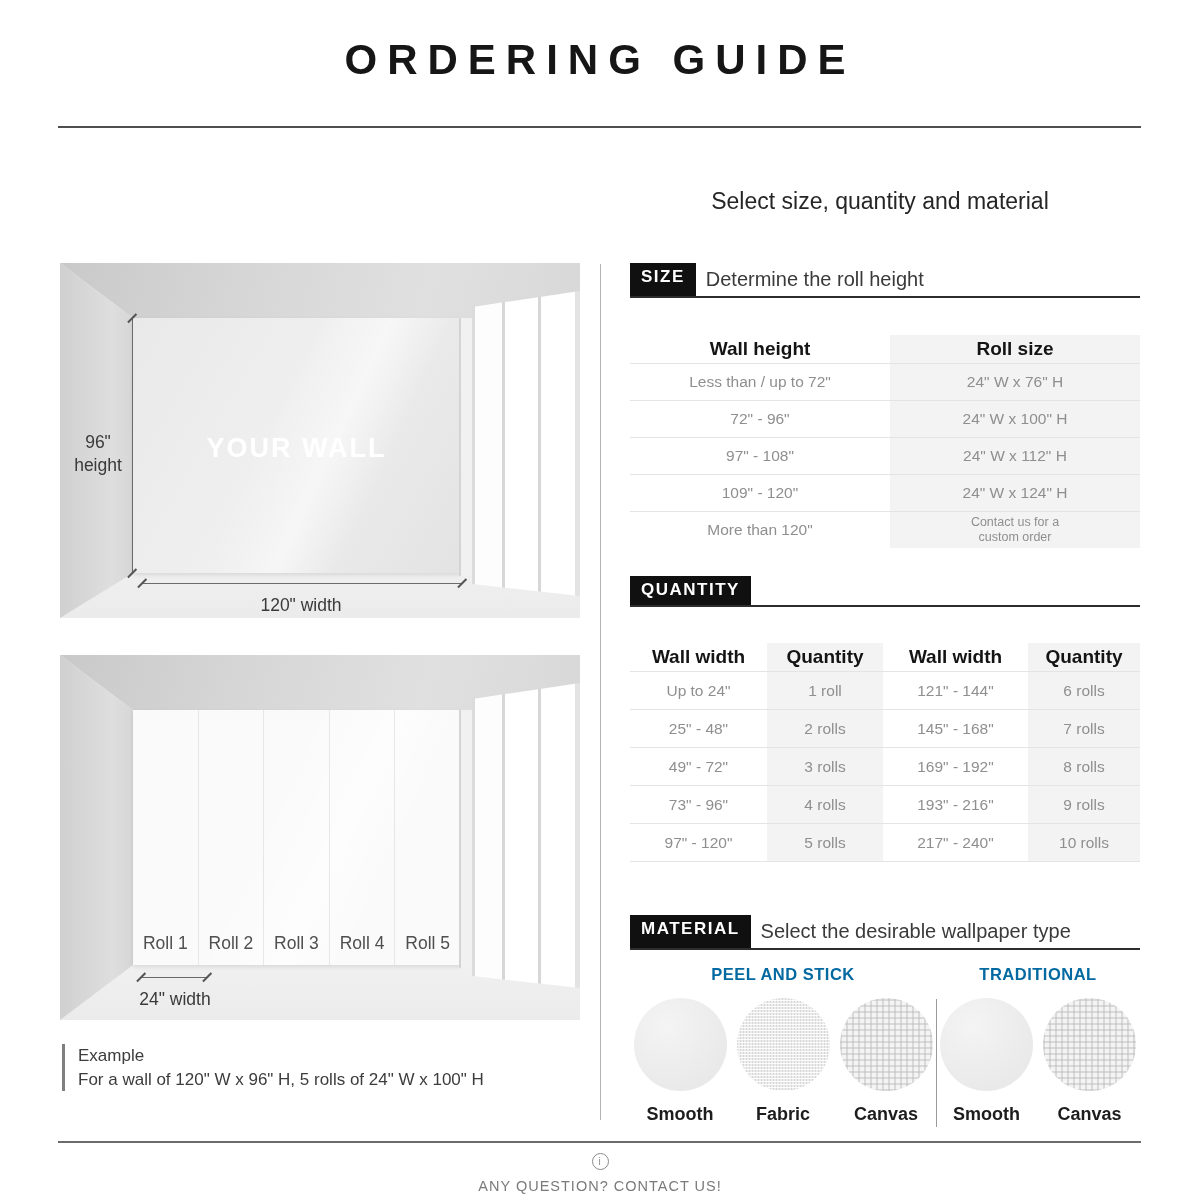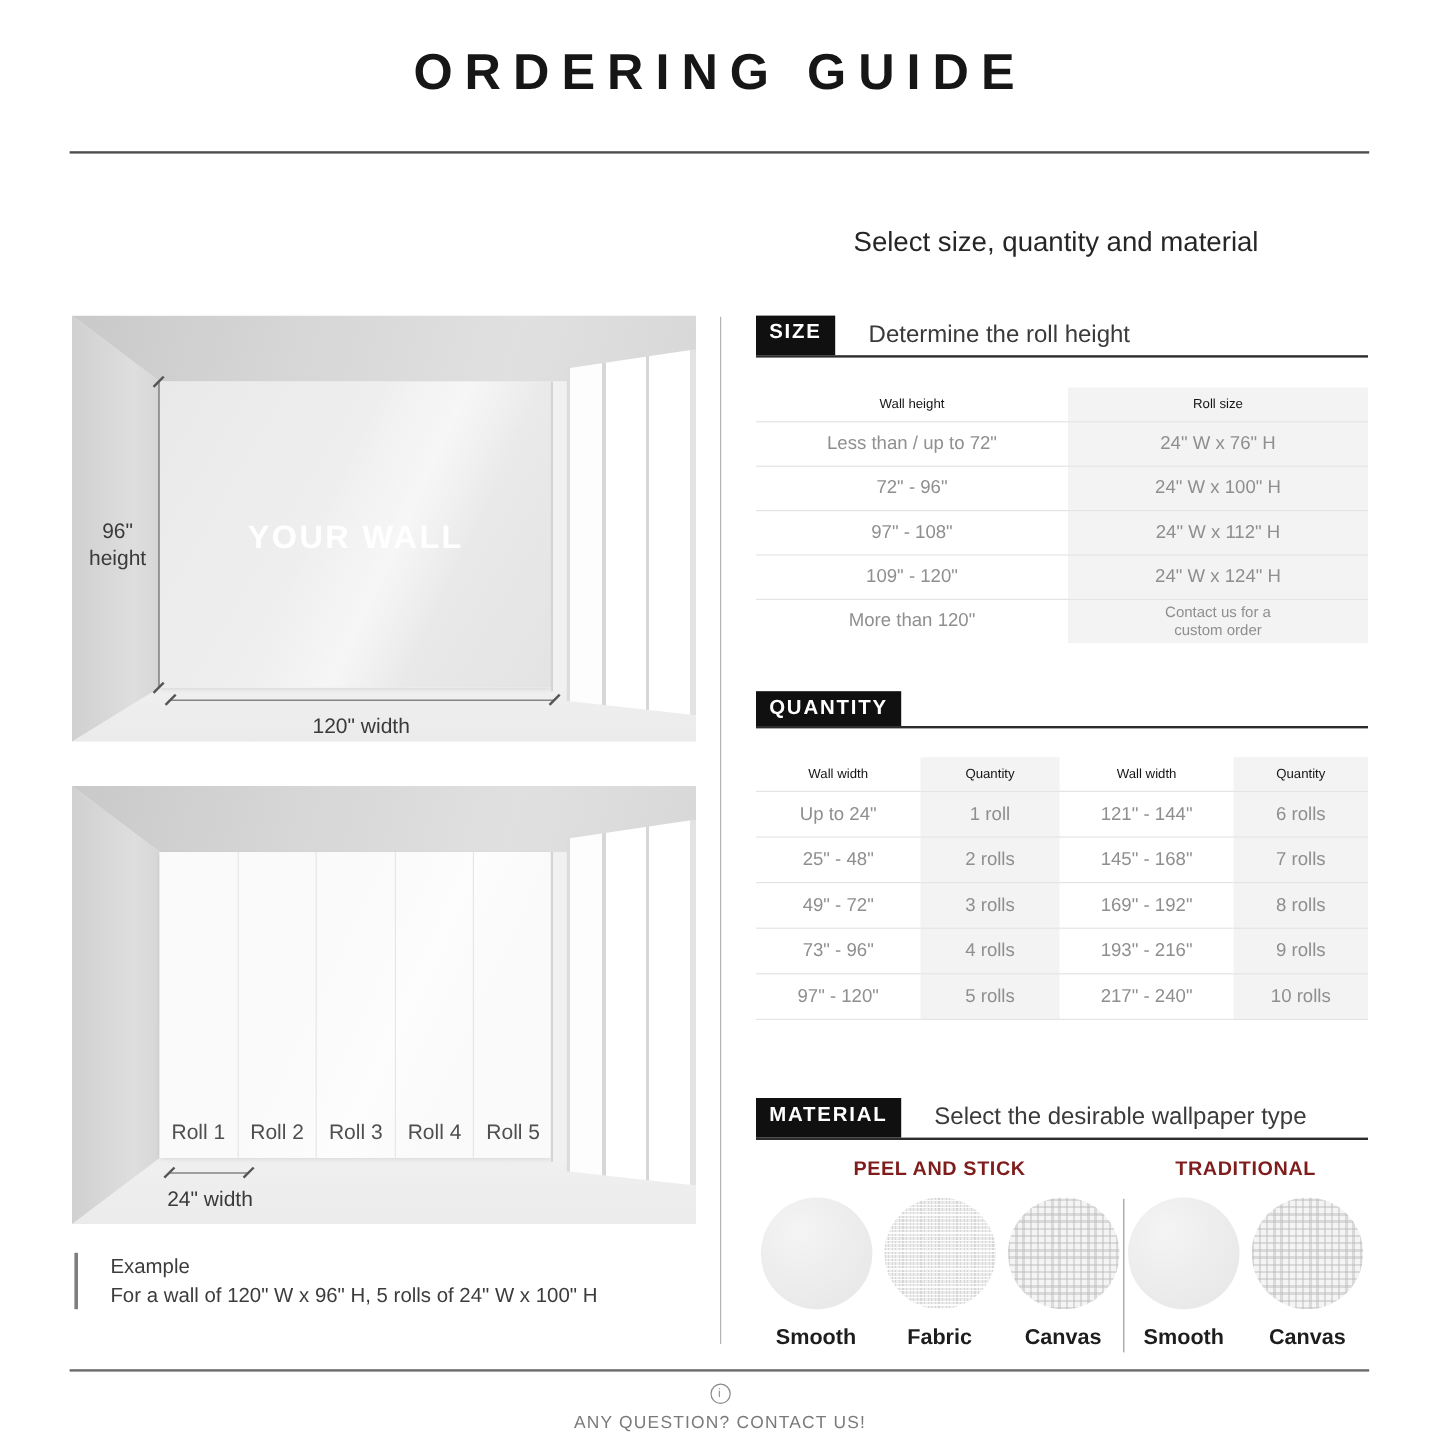--- a/index.html
+++ b/index.html
@@ -42,56 +42,56 @@
   .dim-line{position:absolute;background:#6a6a6a;}
   .tick{position:absolute;width:12px;height:1.5px;background:#555;
         transform:translate(-50%,-50%) rotate(-45deg);}
   .dim-label{position:absolute;font-size:17.5px;color:#3a3a3a;text-align:center;line-height:23px;}
   .roll-panel{flex:1;border-right:1px solid #e7e7e7;display:flex;align-items:flex-end;justify-content:center;}
   .roll-panel:last-child{border-right:none;}
   .roll-label{font-size:17.5px;color:#4f4f4f;padding-bottom:11px;}
 
   
   .example{position:absolute;left:62px;top:1044px;width:490px;border-left:3px solid #7f7f7f;
-           padding-left:27px;font-size:17px;line-height:23.5px;color:#3c3c3c;}
+           padding-left:13px;font-size:17px;line-height:23.5px;color:#3c3c3c;}
 
   
   .section{position:absolute;left:630px;width:510px;}
   .sec-size{top:263px;}
   .sec-quantity{top:576px;}
   .sec-material{top:915px;}
   .sec-head{display:flex;align-items:stretch;border-bottom:2px solid #2d2d2d;}
   .badge{background:#101010;color:#ffffff;padding:4px 11px 5px;font-size:17px;font-weight:700;letter-spacing:1.5px;}
-  .sec-title{font-size:20px;color:#3a3a3a;padding:5px 0 5px 28px;}
+  .sec-title{font-size:20px;color:#3a3a3a;padding:5px 0 5px 10px;}
 
   .grid{display:grid;}
   .size-grid{grid-template-columns:260px 250px;margin-top:25px;}
   .qty-grid{grid-template-columns:137px 116px 145px 112px;margin-top:24px;}
-  .th{font-size:11px;font-weight:400;color:#141414;display:flex;align-items:center;justify-content:center;height:28px;}
+  .th{font-size:19px;font-weight:700;color:#141414;display:flex;align-items:center;justify-content:center;height:28px;margin-top:12px;}
   .td{font-size:15.5px;color:#8f8f8f;display:flex;align-items:center;justify-content:center;height:36px;border-top:1px solid #e4e4e4;}
   .qty-grid .td{height:37px;}
   .qty-grid .row-last{border-bottom:1px solid #e4e4e4;}
   .shade{background:#f3f3f3;}
   .small-cell{font-size:12.5px;line-height:15px;text-align:center;}
   .small-cell span{display:block;width:130px;}
 
   .info-note{display:flex;align-items:center;justify-content:center;gap:8px;margin-top:13px;
              font-size:13px;letter-spacing:.5px;color:#8d8d8d;}
   .info-icon{width:15px;height:15px;border:1.3px solid #8a8a8a;border-radius:50%;
              display:inline-flex;align-items:center;justify-content:center;
              font-size:10px;color:#8a8a8a;flex:0 0 auto;}
   .info-icon::before{content:"i";}
 
   
   .mat-groups{position:relative;display:flex;margin-top:15px;}
   .mg-divider{position:absolute;left:306px;top:34px;bottom:-2px;width:1px;background:#9a9a9a;}
   .mat-group{display:flex;flex-direction:column;align-items:center;}
   .mat-group-left{width:306px;}
   .mat-group-right{flex:1;}
-  .mat-group-title{font-size:16.5px;font-weight:700;letter-spacing:.5px;color:#7f1d1d;margin-bottom:14px;}
+  .mat-group-title{font-size:16.5px;font-weight:700;letter-spacing:.5px;color:#0369a1;margin-bottom:14px;}
   .mat-items{display:flex;gap:7px;justify-content:center;align-items:center;}
   .mat-item{display:flex;flex-direction:column;align-items:center;width:96px;}
   .swatch{width:93px;height:93px;border-radius:50%;}
   .tex-smooth{background:radial-gradient(circle at 35% 30%,#f4f4f4,#e9e9e9 75%);}
   .tex-fabric{background-color:#ececec;
       background-image:repeating-linear-gradient(0deg,rgba(255,255,255,.9) 0 1px,transparent 1px 3px),
                        repeating-linear-gradient(90deg,rgba(205,205,205,.7) 0 1px,transparent 1px 3px);
       border-radius:50%;}
   .tex-canvas{background-color:#f4f4f4;
       background-image:repeating-linear-gradient(0deg,rgba(185,185,185,.45) 0 2px,transparent 2px 6px),

